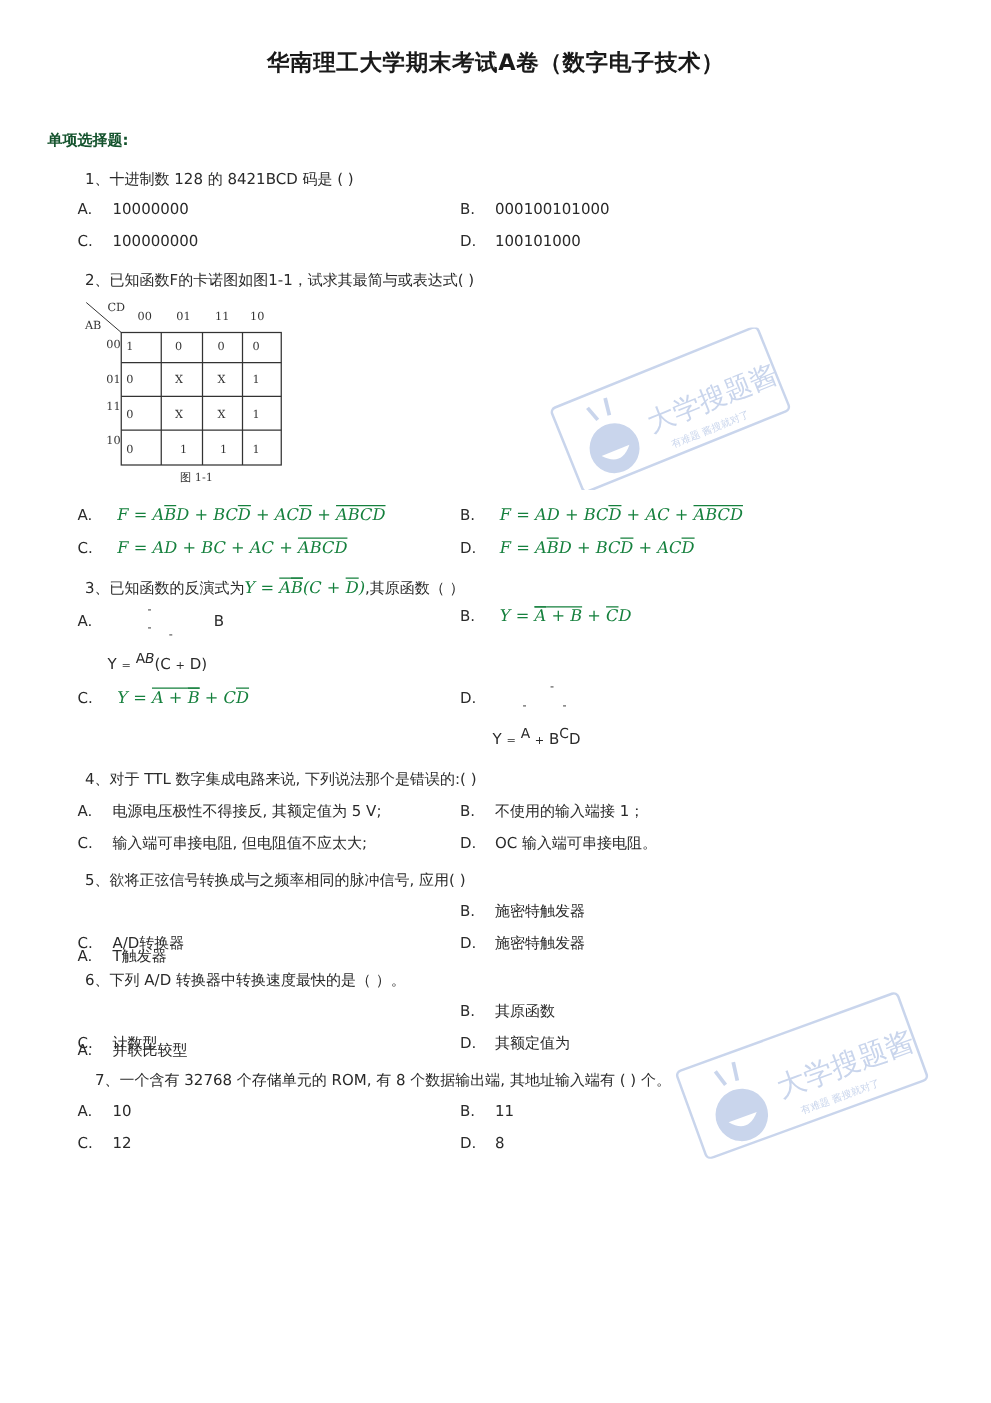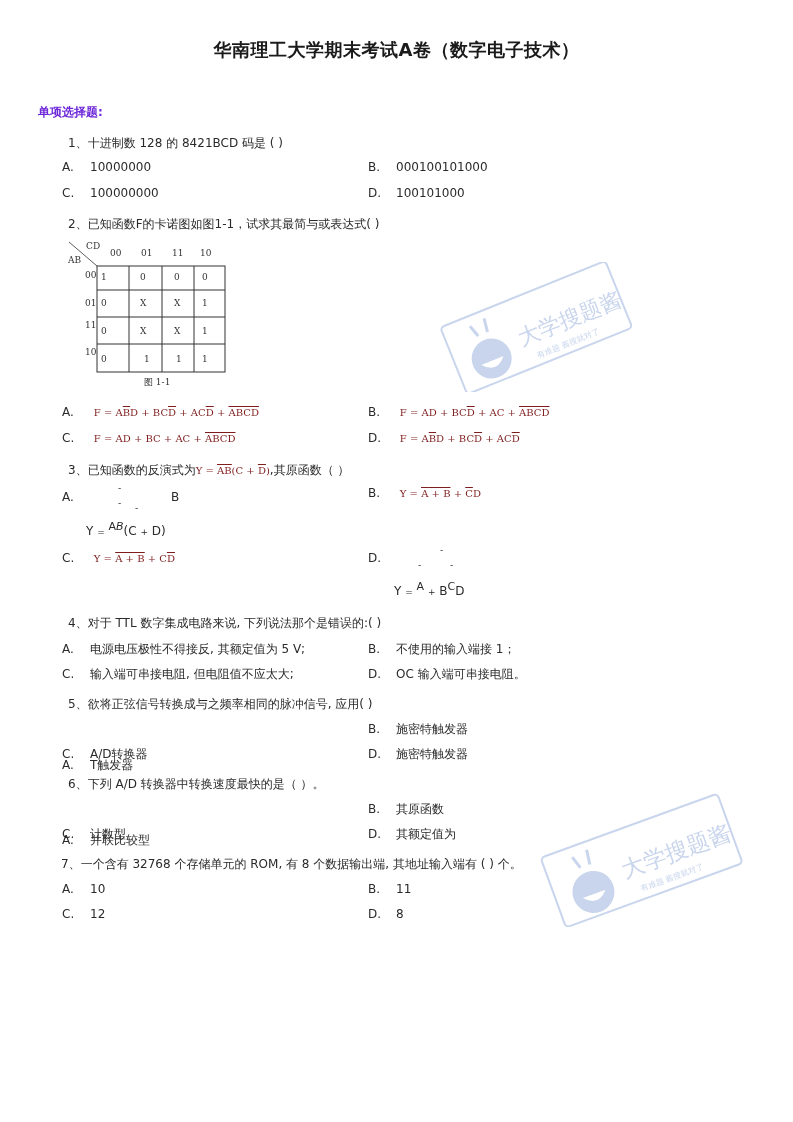--- a/index.html
+++ b/index.html
@@ -1,24 +1,24 @@
 <!DOCTYPE html>
 <html><head>
 <meta charset="utf-8">
 <style>
   html, body { margin:0; padding:0; background:#ffffff; }
   body { width:793px; height:1122px; position:relative; overflow:hidden;
          font-family:"DejaVu Sans", "Liberation Sans", sans-serif; color:#222; }
   .abs { position:absolute; white-space:nowrap; }
   .title { left:0; width:793px; top:38px; text-align:center; font-size:18px; font-weight:bold; color:#1a1a1a; letter-spacing:0.5px; }
-  .section { left:38px; top:104px; font-size:12px; font-weight:bold; color:#6d28d9;text-align:right; }
+  .section { left:38px; top:104px; font-size:12px; font-weight:bold; color:#14532d;text-align:right; }
   .q { font-size:12px; color:#2a2a2a;margin-left:28px; }
   .opt { font-size:12px; color:#2a2a2a; }
   .opt .lbl { display:inline-block; width:28px; }
-  .math { font-family:"DejaVu Serif", "Liberation Serif", serif; font-size:10px; color:#7f1d1d; }
+  .math { font-family:"DejaVu Serif", "Liberation Serif", serif; font-style:italic; font-size:13px; color:#15803d; }
   .ol { text-decoration:overline; }
   .kmap { position:absolute; left:66px; top:240px; }
   .kmap svg text { font-family:"DejaVu Serif", "Liberation Serif", serif; font-size:9px; fill:#333; }
   .wm { position:absolute; opacity:0.55; }
   .small { font-size:8px; }
 </style>
 </head>
 <body>
 
 <div class="abs title">华南理工大学期末考试A卷（数字电子技术）</div>
@@ -147,21 +147,21 @@
 <div class="abs opt" style="left:368px;top:746px;"><span class="lbl">D.</span><span>施密特触发器</span></div>
 
 <div class="abs q" style="left:40px;top:776px;">
   <span>6、</span><span>下列 A/D 转换器中转换速度最快的是（  ）。</span>
 </div>
 <div class="abs opt" style="left:62px;top:832px;"><span class="lbl">A.</span><span>并联比较型</span></div>
 <div class="abs opt" style="left:368px;top:801px;"><span class="lbl">B.</span><span>其原函数</span></div>
 <div class="abs opt" style="left:62px;top:826px;"><span class="lbl">C.</span><span>计数型</span></div>
 <div class="abs opt" style="left:368px;top:826px;"><span class="lbl">D.</span><span>其额定值为</span></div>
 
-<div class="abs q" style="left:33px;top:856px;">
+<div class="abs q" style="left:48px;top:856px;">
   <span>7、</span><span>一个含有 32768 个存储单元的 ROM, 有 8 个数据输出端, 其地址输入端有 ( ) 个。</span>
 </div>
 <div class="abs opt" style="left:62px;top:882px;"><span class="lbl">A.</span><span>10</span></div>
 <div class="abs opt" style="left:368px;top:882px;"><span class="lbl">B.</span><span>11</span></div>
 <div class="abs opt" style="left:62px;top:907px;"><span class="lbl">C.</span><span>12</span></div>
 <div class="abs opt" style="left:368px;top:907px;"><span class="lbl">D.</span><span>8</span></div>
 
 <div class="wm" style="left:435px;top:262px;width:200px;height:130px;">
   <svg width="200" height="130" viewBox="0 0 200 130">
     <g transform="rotate(-22 100 65)">

